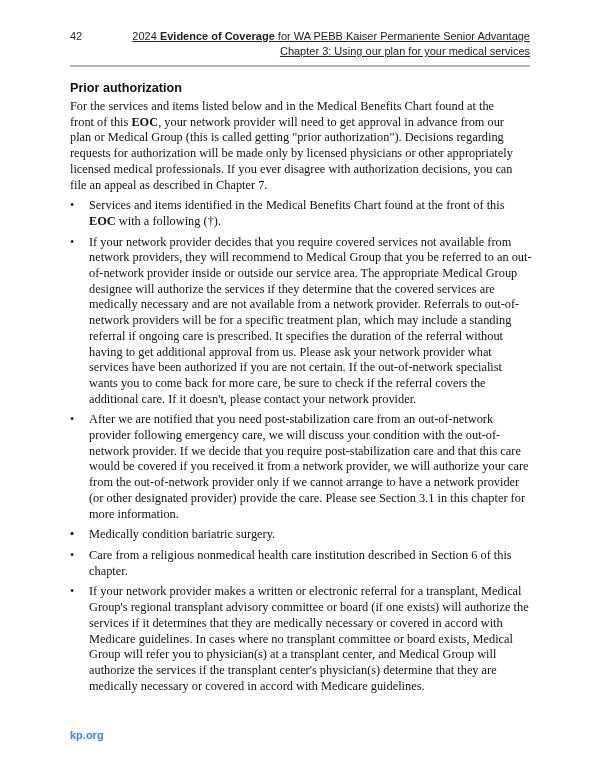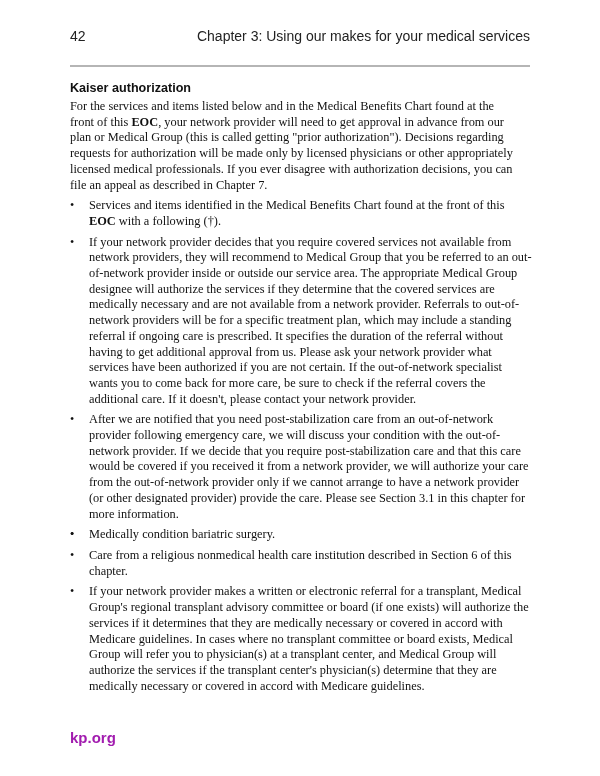--- a/index.html
+++ b/index.html
@@ -1,19 +1,19 @@
 <!DOCTYPE html>
 <html><head>
 <meta charset="utf-8">
 <style>
   html, body { margin: 0; padding: 0; background: #ffffff; }
   body { width: 600px; height: 776px; position: relative; overflow: hidden; color: #111; }
   .header {
     position: absolute; left: 70px; top: 29px; width: 460px;
-    font-family: "Liberation Sans", sans-serif; font-size: 14px; line-height: 15px; color: #222;
+    font-family: "Liberation Sans", sans-serif; font-size: 11px; line-height: 15px; color: #222; text-decoration: underline;
   }
   .header .pnum { position: absolute; left: 0; top: 0; }
   .header .line1 { text-align: right; white-space: nowrap; }
   .header .line2 { text-align: right; white-space: nowrap; }
   .header .rule {
     position: absolute; left: 0; top: 36px; width: 460px; height: 2px; background: #b5b5b5;
   }
   .content {
     position: absolute; left: 70px; top: 80px; width: 462px;
     font-family: "Liberation Serif", serif; font-size: 12.35px; line-height: 15.7px; color: #111;
@@ -24,34 +24,35 @@
   }
   .intro { margin: 0 11px 5px 0; }
   ul.bullets { list-style: none; margin: 0; padding: 0; }
   ul.bullets li { position: relative; padding-left: 19px; margin-bottom: 5px; }
   ul.bullets li .dot {
     position: absolute; left: 0; top: 0; font-size: 12px;
   }
   b { font-weight: bold; }
   .footer {
     position: absolute; left: 70px; top: 729px;
-    font-family: "Liberation Sans", sans-serif; font-weight: bold; font-size: 15px; color: #a21caf;
+    font-family: "Liberation Sans", sans-serif; font-weight: bold; font-size: 11px; color: #3b82f6;
   }
 </style>
 </head>
 <body>
 
 <div class="header">
   <span class="pnum">42</span>
-  <div class="line2">Chapter 3: Using our makes for your medical services</div>
+  <div class="line1"><span>2024 </span><b>Evidence of Coverage</b><span> for WA PEBB Kaiser Permanente Senior Advantage</span></div>
+  <div class="line2">Chapter 3: Using our plan for your medical services</div>
   <div class="rule"></div>
 </div>
 
 <div class="content">
-  <div class="section-title">Kaiser authorization</div>
+  <div class="section-title">Prior authorization</div>
   <p class="intro"><span>For the services and items listed below and in the Medical Benefits Chart found at the front of this </span><b>EOC</b><span>, your network provider will need to get approval in advance from our plan or Medical Group (this is called getting "prior authorization"). Decisions regarding requests for authorization will be made only by licensed physicians or other appropriately licensed medical professionals. If you ever disagree with authorization decisions, you can file an appeal as described in Chapter 7.</span></p>
 
   <ul class="bullets">
     <li>
       <span class="dot">•</span>
       <span>Services and items identified in the Medical Benefits Chart found at the front of this </span><b>EOC</b><span> with a following (†).</span>
     </li>
     <li>
       <span class="dot">•</span>
       <span>If your network provider decides that you require covered services not available from network providers, they will recommend to Medical Group that you be referred to an out-of-network provider inside or outside our service area. The appropriate Medical Group designee will authorize the services if they determine that the covered services are medically necessary and are not available from a network provider. Referrals to out-of-network providers will be for a specific treatment plan, which may include a standing referral if ongoing care is prescribed. It specifies the duration of the referral without having to get additional approval from us. Please ask your network provider what services have been authorized if you are not certain. If the out-of-network specialist wants you to come back for more care, be sure to check if the referral covers the additional care. If it doesn't, please contact your network provider.</span>

